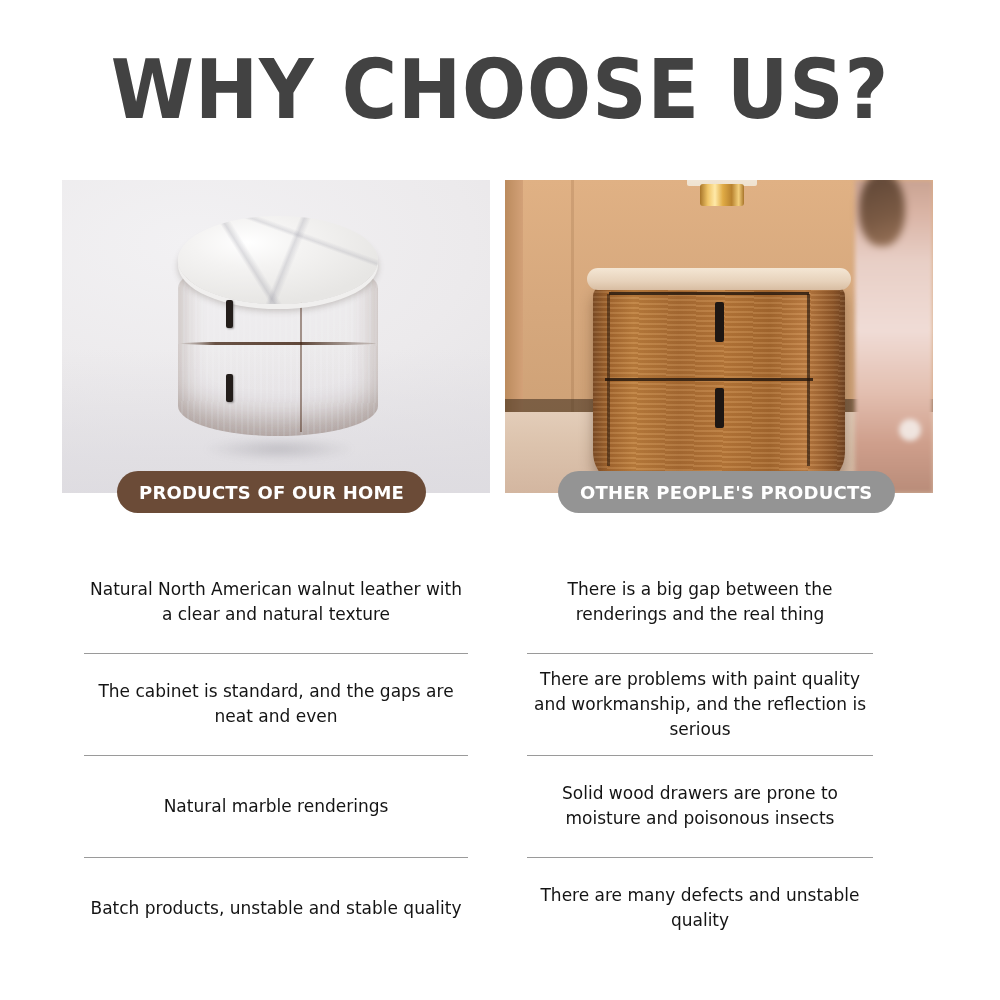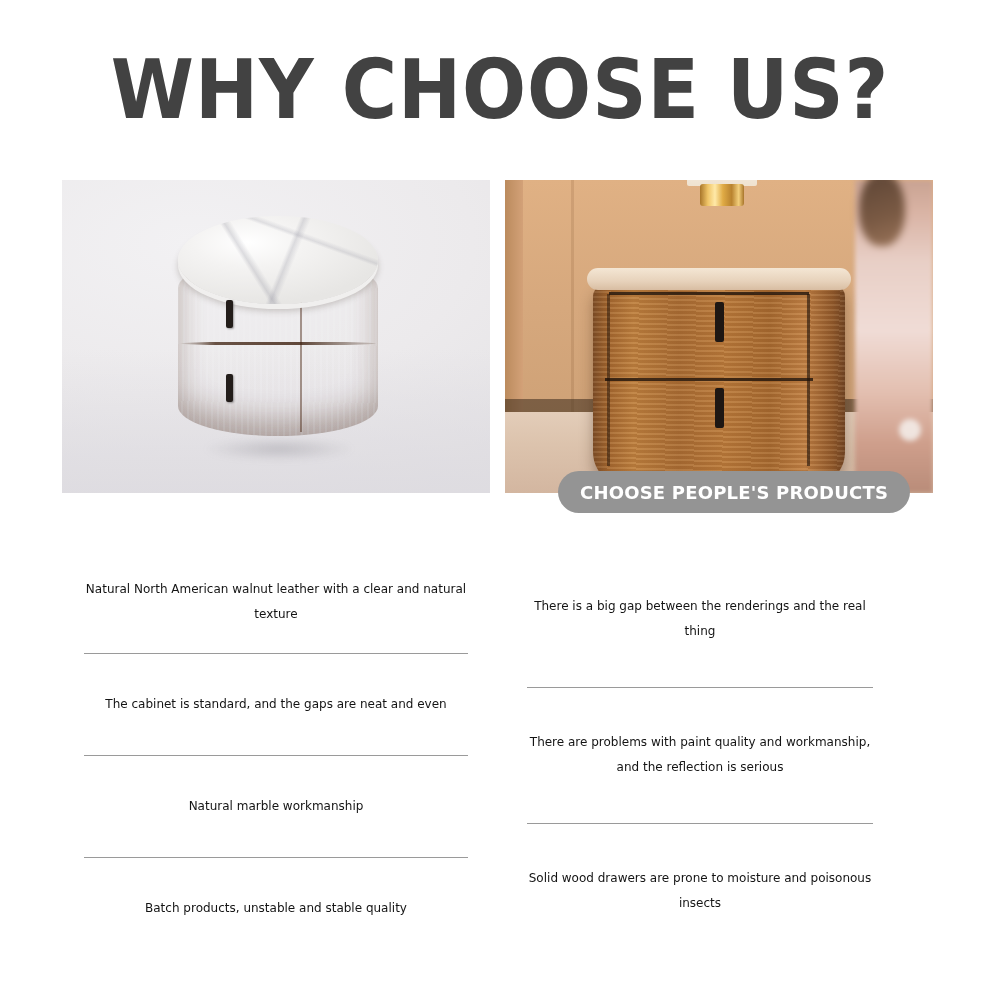--- a/index.html
+++ b/index.html
@@ -272,21 +272,21 @@
   .card-left  { left: 62px; }
   .card-right { left: 505px; width: 390px; }
 
   .bullet {
     flex: 1 1 0;
     display: flex;
     align-items: center;
     justify-content: center;
     text-align: center;
     font-family: "DejaVu Sans", sans-serif;
-    font-size: 12px;
+    font-size: 17px;
     line-height: 25px;
     color: #141414;
     padding: 2px 4px;
     box-sizing: border-box;
     position: relative;
   }
   .bullet + .bullet::before {
     content: "";
     position: absolute;
     left: 4px; right: 4px; top: 0;
@@ -335,28 +335,30 @@
       <div class="ns-r-drawer-line ns-r-dl-mid"></div>
       <div class="ns-r-drawer-line ns-r-dl-left"></div>
       <div class="ns-r-drawer-line ns-r-dl-right"></div>
       <div class="ns-r-handle ns-r-h1"></div>
       <div class="ns-r-handle ns-r-h2"></div>
       <div class="ns-r-foot f1"></div>
       <div class="ns-r-foot f2"></div>
     </div>
   </div>
 
-  <div class="badge badge-right">CHOOSE PEOPLE'S PRODUCTS</div>
+  <div class="badge badge-left">PRODUCTS OF OUR HOME</div>
+  <div class="badge badge-right">OTHER PEOPLE'S PRODUCTS</div>
 
   <div class="card card-left">
     <div class="bullet">Natural North American walnut leather with a clear and natural texture</div>
     <div class="bullet">The cabinet is standard, and the gaps are neat and even</div>
-    <div class="bullet">Natural marble workmanship</div>
+    <div class="bullet">Natural marble renderings</div>
     <div class="bullet">Batch products, unstable and stable quality</div>
   </div>
 
   <div class="card card-right">
     <div class="bullet">There is a big gap between the renderings and the real thing</div>
     <div class="bullet">There are problems with paint quality and workmanship, and the reflection is serious</div>
     <div class="bullet">Solid wood drawers are prone to moisture and poisonous insects</div>
+    <div class="bullet">There are many defects and unstable quality</div>
   </div>
 
 </div>
 
 </body></html>

